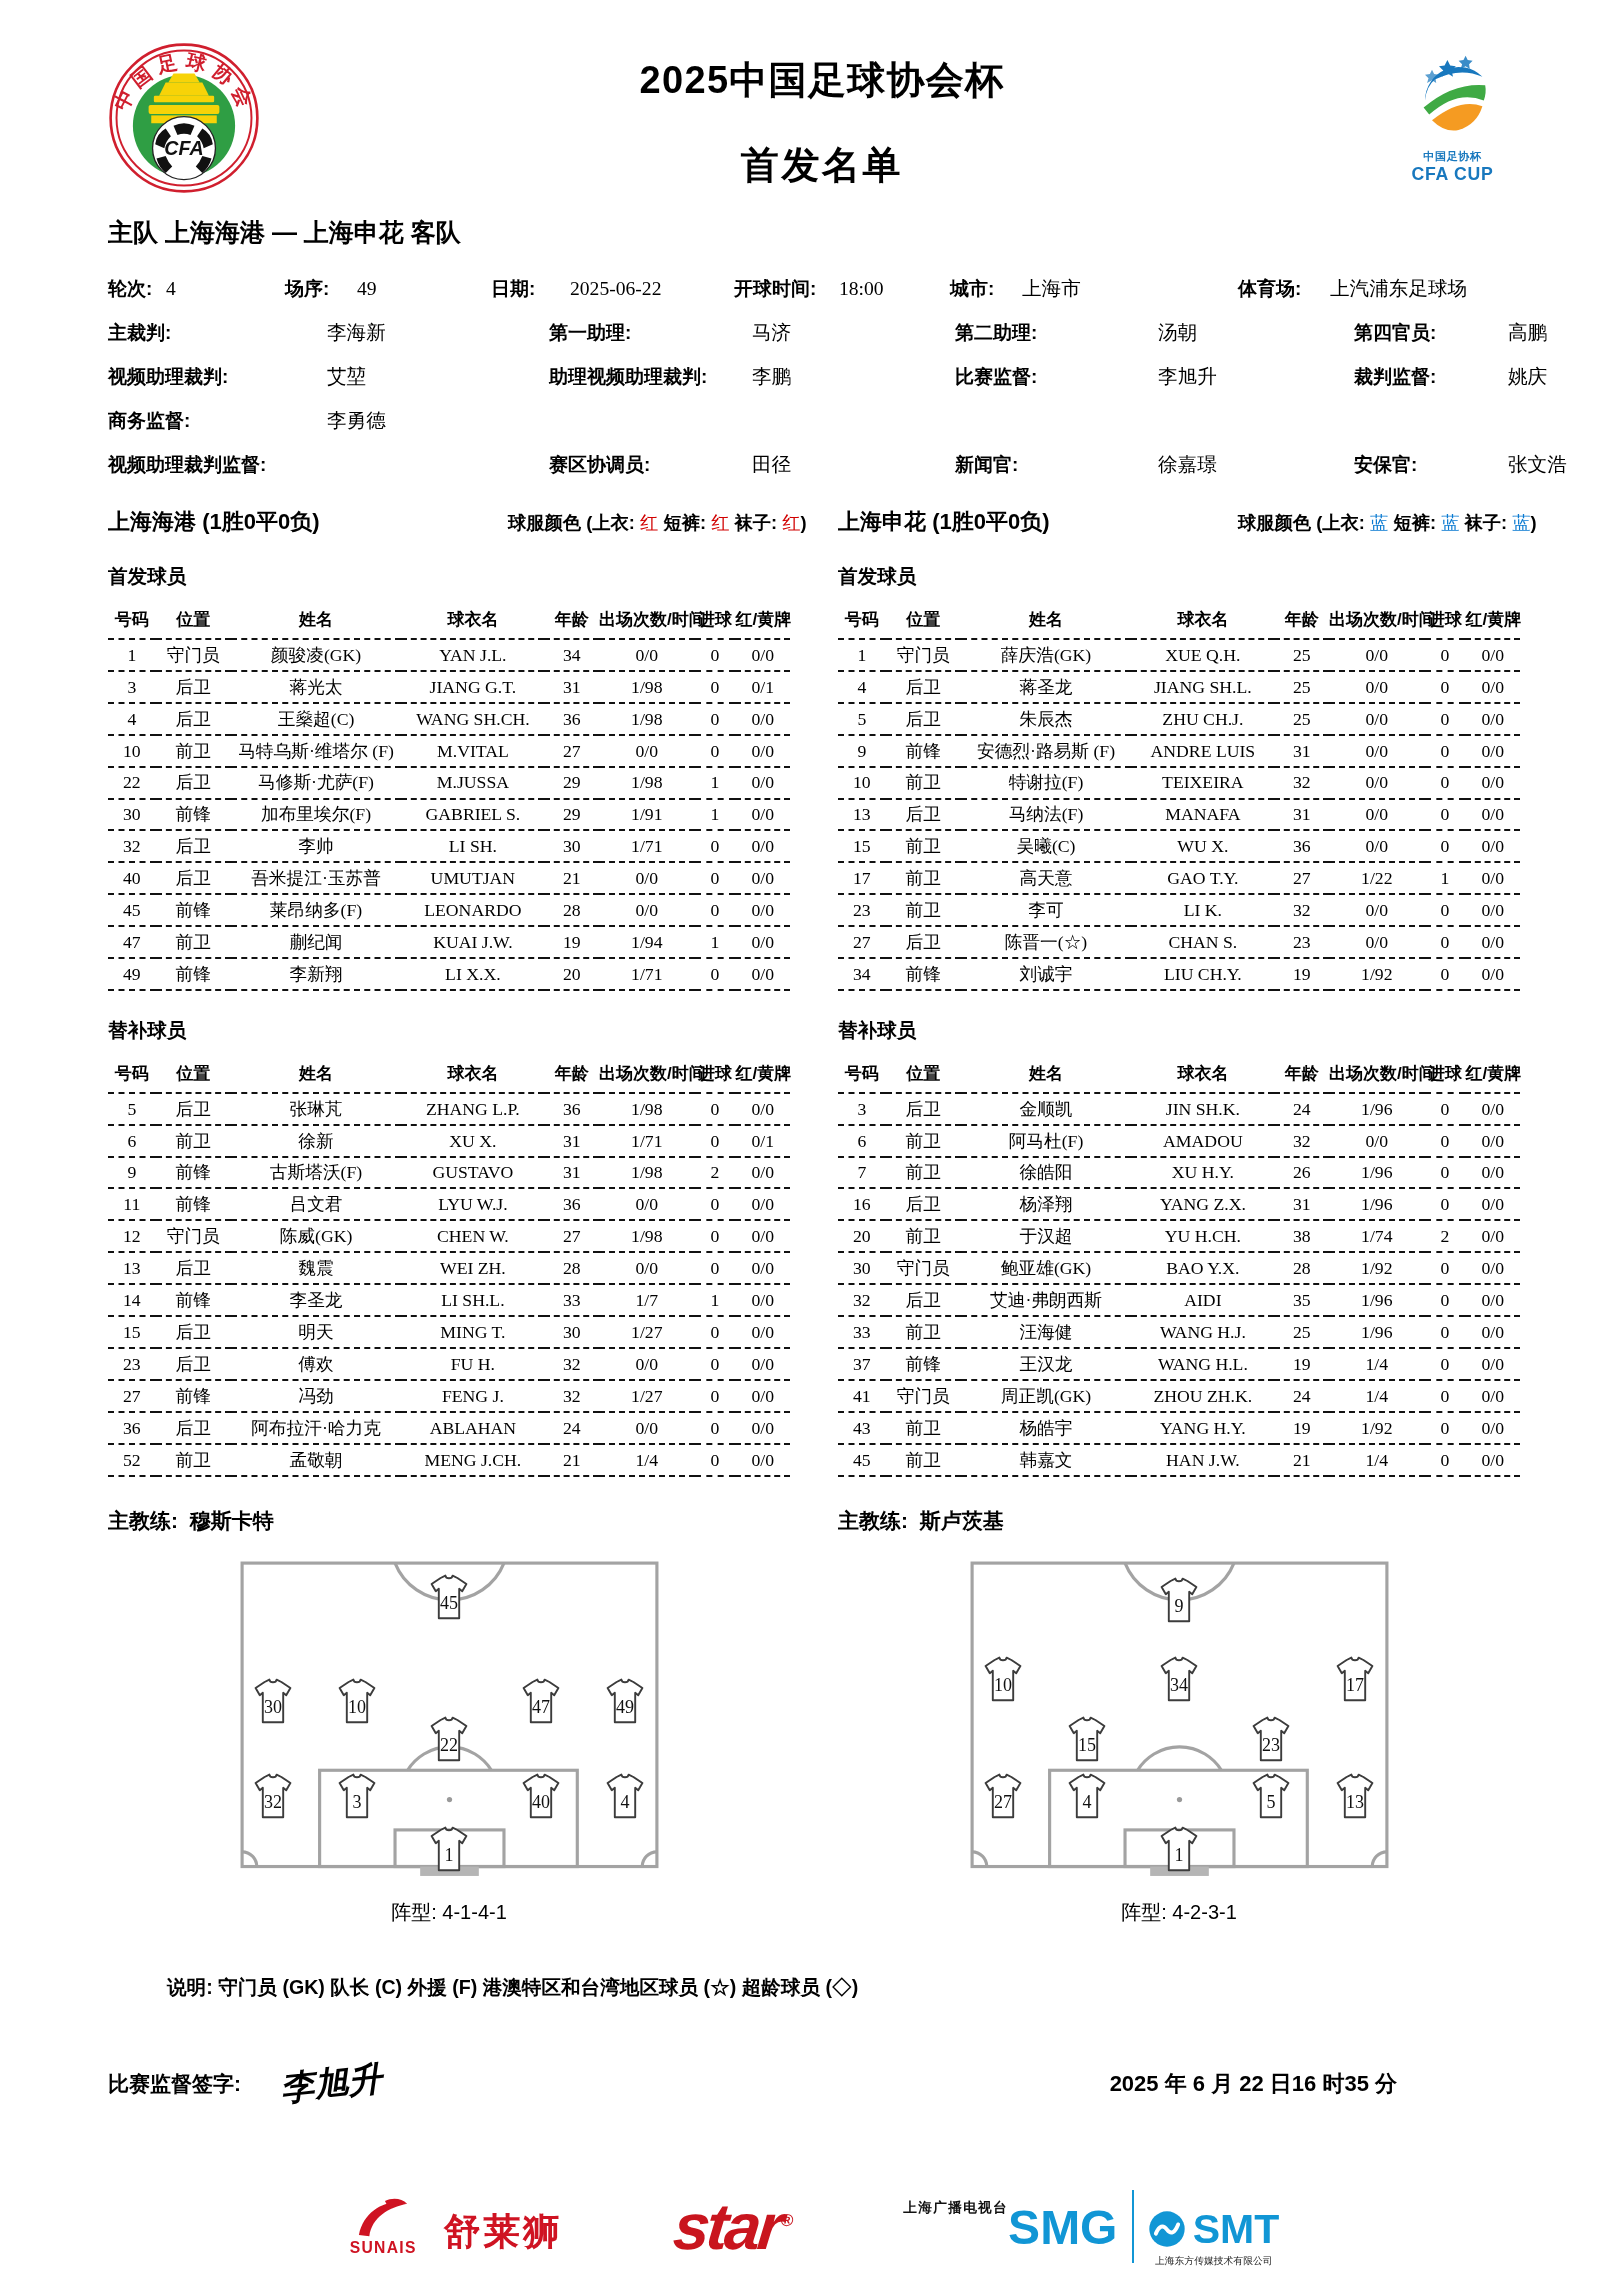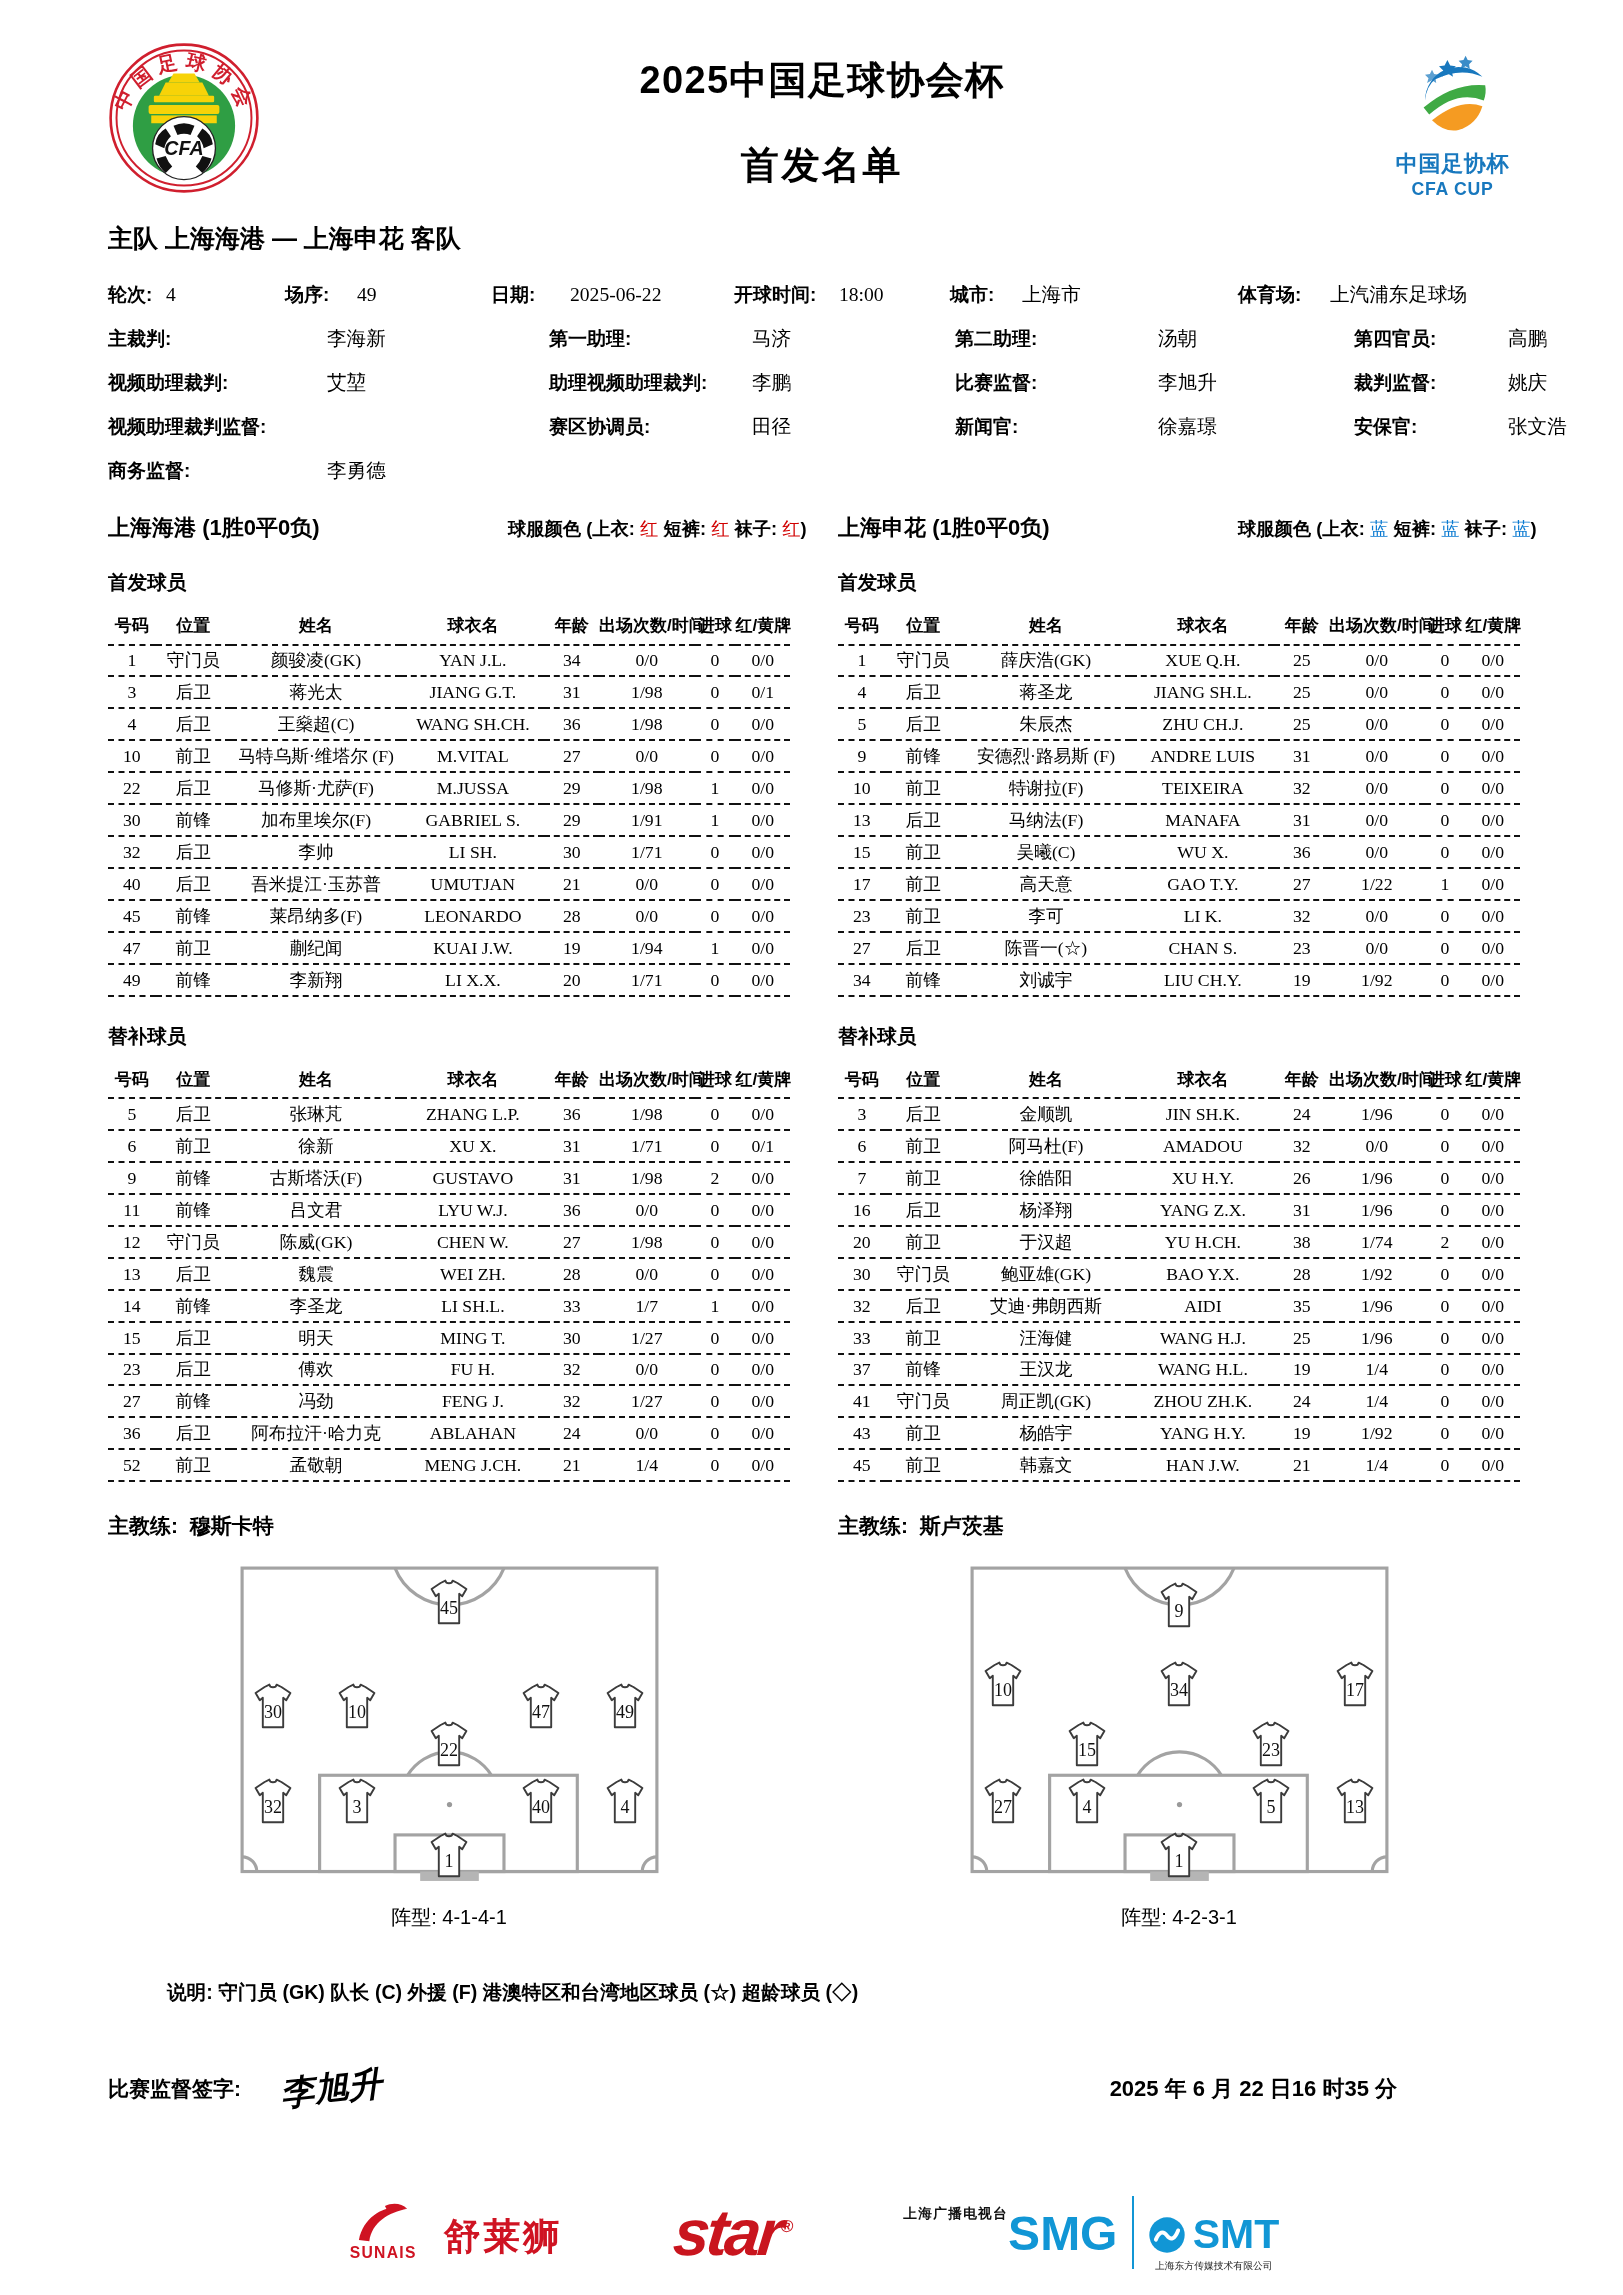--- a/index.html
+++ b/index.html
@@ -6,21 +6,21 @@
   body{width:1624px;height:2295px;font-family:"Liberation Sans",sans-serif;color:#000;position:relative;}
   .page{box-sizing:border-box;width:1624px;height:2295px;padding:37px 103px 26px 108px;position:relative;}
 
   
   .hdr{display:flex;align-items:flex-start;}
   .hdr-logo-left{width:152px;height:152px;flex:0 0 auto;margin-top:5.2px;}
   .hdr-center{flex:1;text-align:center;padding-top:18.3px;}
   .hdr-title1{font-size:38px;font-weight:bold;letter-spacing:1.3px;}
   .hdr-title2{font-size:38px;font-weight:bold;margin-top:34px;letter-spacing:2.6px;}
   .hdr-logo-right{width:137px;flex:0 0 auto;text-align:center;margin-top:9.2px;}
-  .cfacup-text1{color:#1878be;font-size:22px;font-weight:bold;margin-top:2.6px;letter-spacing:0.7px;}
+  .cfacup-text1{color:#1878be;font-size:11px;font-weight:bold;margin-top:2.6px;letter-spacing:0.7px;}
   .cfacup-text2{color:#1878be;font-size:17.7px;font-weight:bold;letter-spacing:0.7px;}
 
   
   .teams-line{font-size:25px;font-weight:bold;margin-top:22px;}
   .info-line{display:grid;grid-template-columns:58px 119px 72px 134px 79px 164px 105px 111px 72px 216px 92px 1fr;
              margin-top:26px;align-items:baseline;}
   .off-grid{display:grid;grid-template-columns:219px 222px 203px 203px 203px 196px 154px 1fr;
             margin-top:17px;align-items:baseline;}
   .lab{font-size:19px;font-weight:bold;white-space:nowrap;}
   .val{font-size:19.6px;font-family:"Liberation Serif",serif;white-space:nowrap;}
@@ -164,32 +164,32 @@
     <span class="lab">视频助理裁判:</span>
     <span class="val">艾堃</span>
     <span class="lab">助理视频助理裁判:</span>
     <span class="val">李鹏</span>
     <span class="lab">比赛监督:</span>
     <span class="val">李旭升</span>
     <span class="lab">裁判监督:</span>
     <span class="val">姚庆</span>
   </div>
   <div class="off-grid">
+    <span class="lab">商务监督:</span>
+    <span class="val">李勇德</span>
+  </div>
+  <div class="off-grid">
     <span class="lab">视频助理裁判监督:</span>
     <span class="val"></span>
     <span class="lab">赛区协调员:</span>
     <span class="val">田径</span>
     <span class="lab">新闻官:</span>
     <span class="val">徐嘉璟</span>
     <span class="lab">安保官:</span>
     <span class="val">张文浩</span>
-  </div>
-  <div class="off-grid">
-    <span class="lab">商务监督:</span>
-    <span class="val">李勇德</span>
   </div>
 
   <div class="teams-wrap">
 
     <div class="team-col">
       <div class="team-head">
         <span class="team-name"><span>上海海港</span> <span>(1胜0平0负)</span></span>
         <span class="kit">
           <span>球服颜色 (上衣:</span>
           <span class="kitc" style="color: rgb(209, 0, 0);">红</span>

